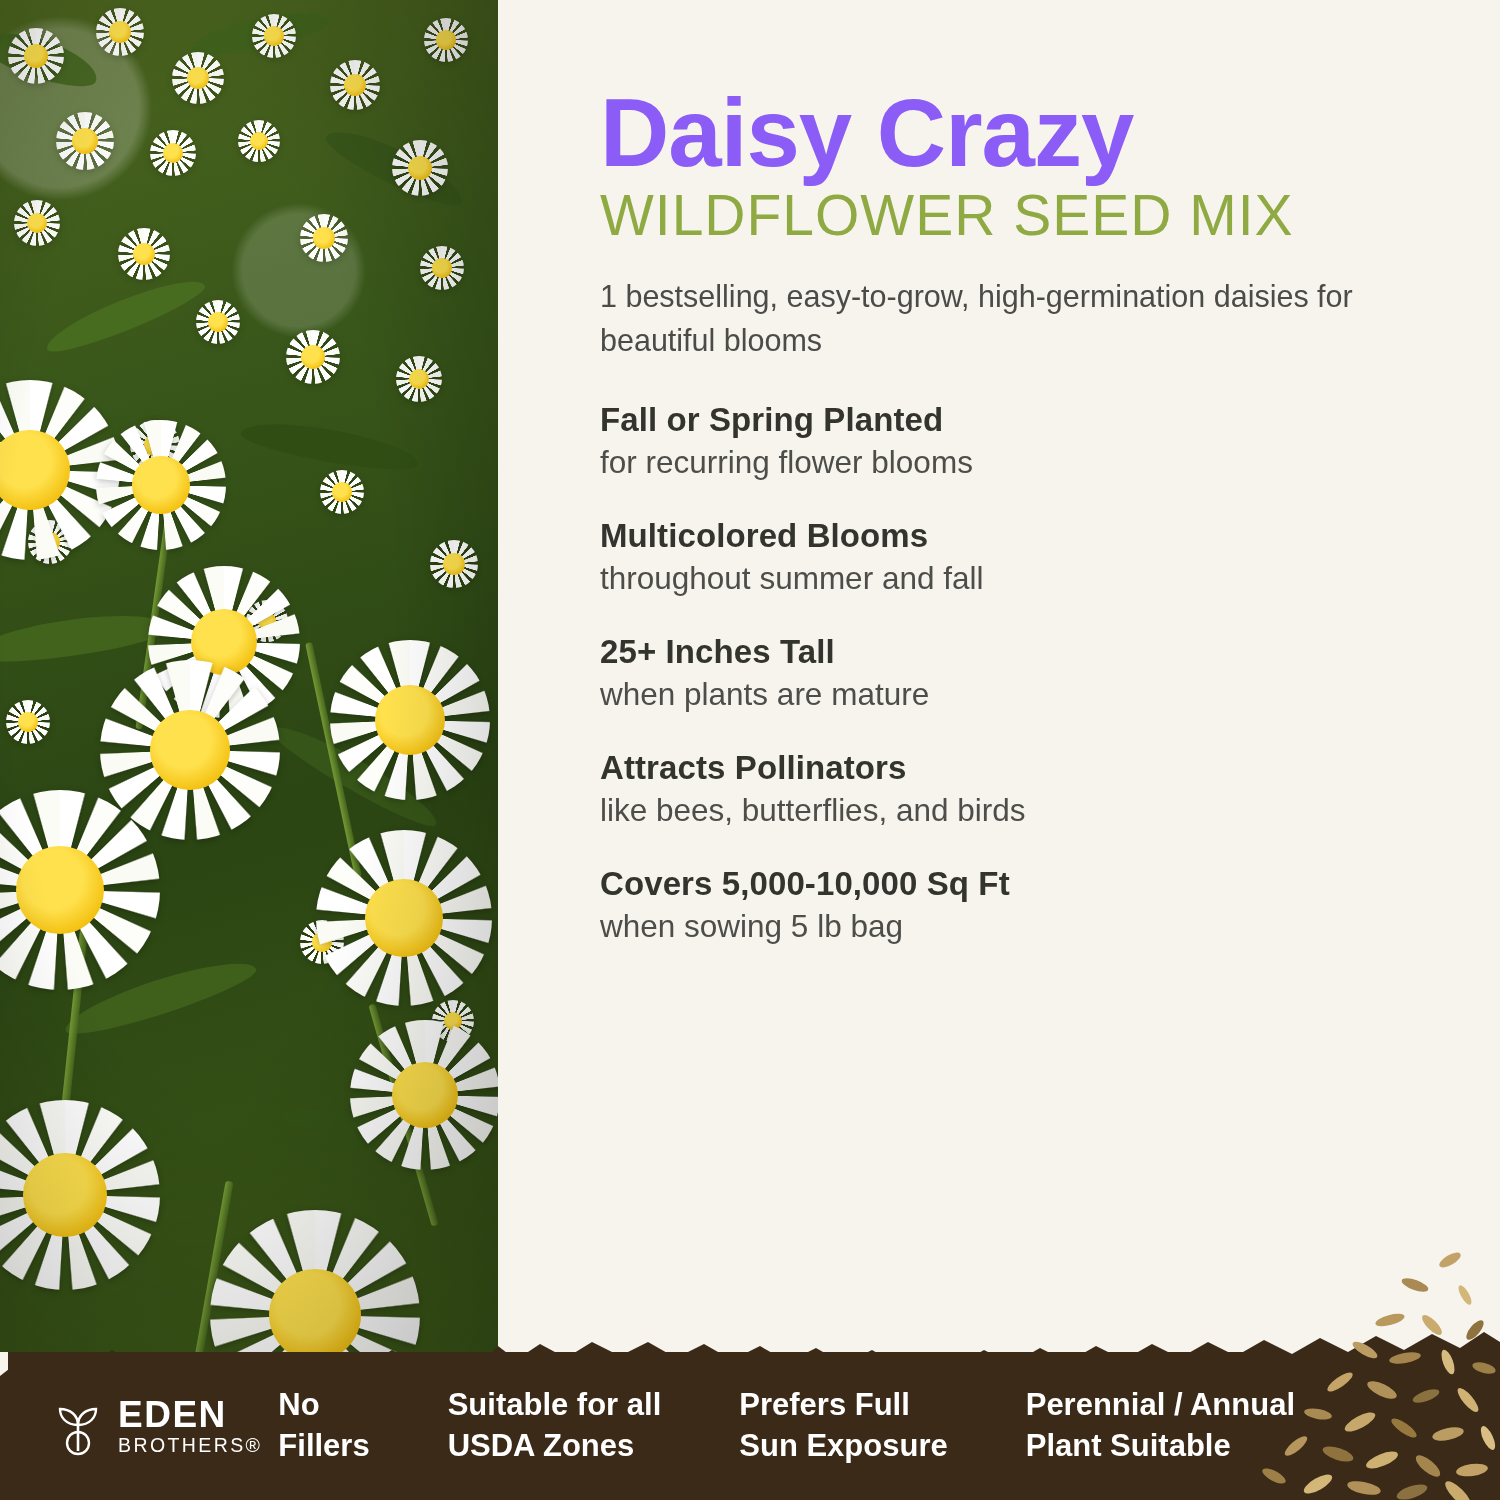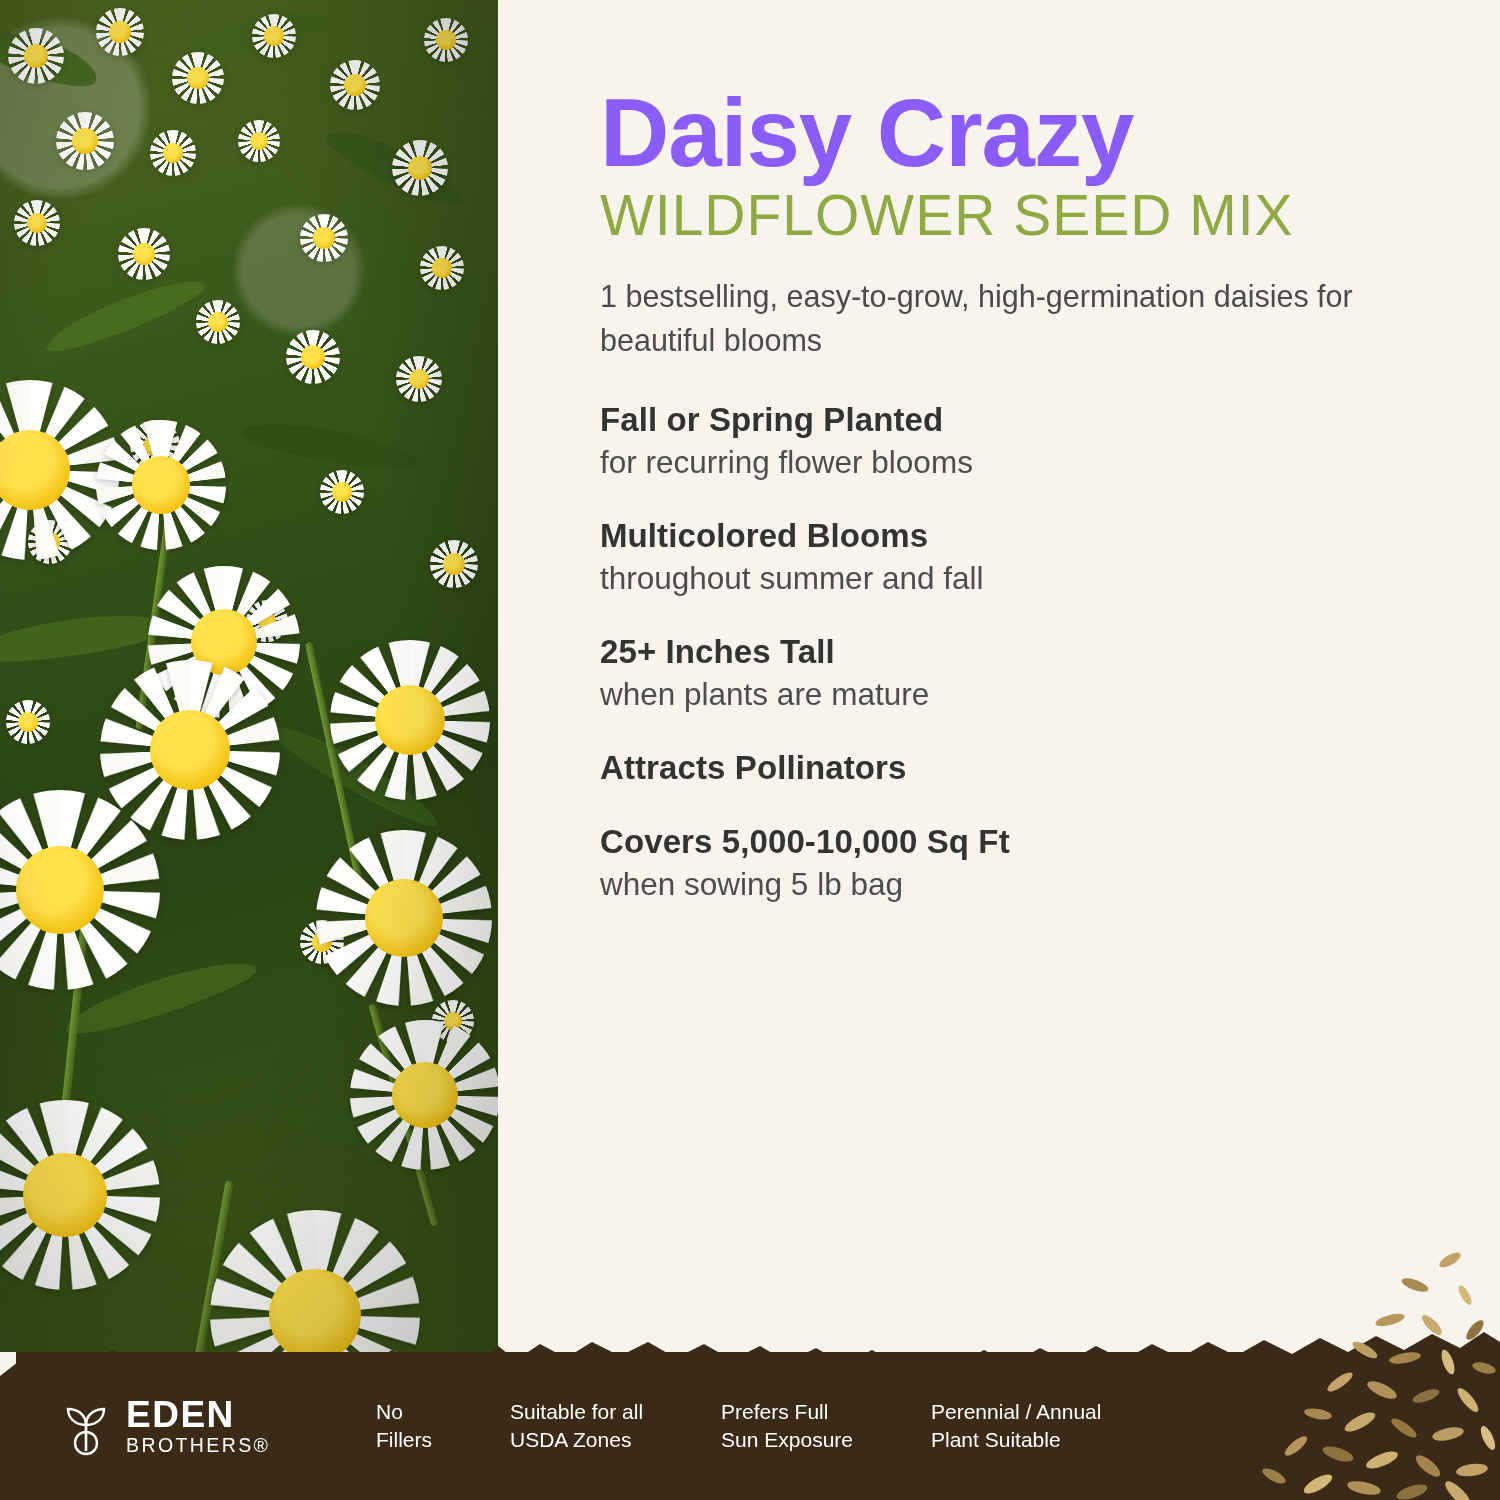--- a/index.html
+++ b/index.html
@@ -115,21 +115,21 @@
   }
   .feature-sub {
     margin-top: 5px;
     font-size: 31.5px;
     color: #4d4d49;
   }
 
   
   .footer {
     position: absolute;
-    left: 16px; bottom: 0;
+    left: 8px; bottom: 0;
     width: 1242px; height: 148px;
     background: #3a2a17;
     color: #ffffff;
   }
   .footer-inner {
     position: absolute; inset: 0;
     display: flex;
     align-items: center;
     padding: 0 44px;
   }
@@ -151,22 +151,22 @@
     letter-spacing: 2.4px;
     margin-top: 3px;
   }
   .fcols {
     display: flex;
     align-items: center;
     gap: 78px;
     margin-left: 16px;
   }
   .fcol {
-    font-size: 21px;
-    font-weight: normal;
+    font-size: 31px;
+    font-weight: bold;
     line-height: 1.32;
     white-space: nowrap;
   }
 
   
   .seeds {
     position: absolute;
     right: 0; bottom: 0;
     width: 300px; height: 300px;
     pointer-events: none;
@@ -358,20 +358,21 @@
       <div class="feature">
         <div class="feature-title">Multicolored Blooms</div>
         <div class="feature-sub">throughout summer and fall</div>
       </div>
       <div class="feature">
         <div class="feature-title">25+ Inches Tall</div>
         <div class="feature-sub">when plants are mature</div>
       </div>
       <div class="feature">
         <div class="feature-title">Attracts Pollinators</div>
+        <div class="feature-sub">like bees, butterflies, and birds</div>
       </div>
       <div class="feature">
         <div class="feature-title">Covers 5,000-10,000 Sq Ft</div>
         <div class="feature-sub">when sowing 5 lb bag</div>
       </div>
     </div>
   </div>
 
   <svg style="position:absolute;left:0;bottom:0;width:1500px;height:220px" viewBox="0 0 1500 220" preserveAspectRatio="none">
     <path d="M0,96 L18,82 L40,92 L62,74 L88,88 L112,70 L140,86 L168,72 L196,88 L224,74 L252,90 L280,76 L310,90 L340,72 L366,86 L392,70 L420,84 L448,72 L476,88 L498,66 L516,80 L540,64 L566,78 L592,62 L620,76 L648,62 L676,78 L704,64 L732,80 L760,66 L788,82 L816,68 L844,84 L872,70 L900,86 L928,72 L956,86 L984,70 L1012,84 L1040,68 L1068,82 L1096,66 L1124,80 L1152,64 L1180,78 L1208,62 L1236,76 L1264,60 L1292,74 L1320,58 L1348,72 L1376,56 L1404,70 L1432,54 L1460,68 L1484,52 L1500,62 L1500,220 L0,220 Z" fill="#3a2a17"></path>

